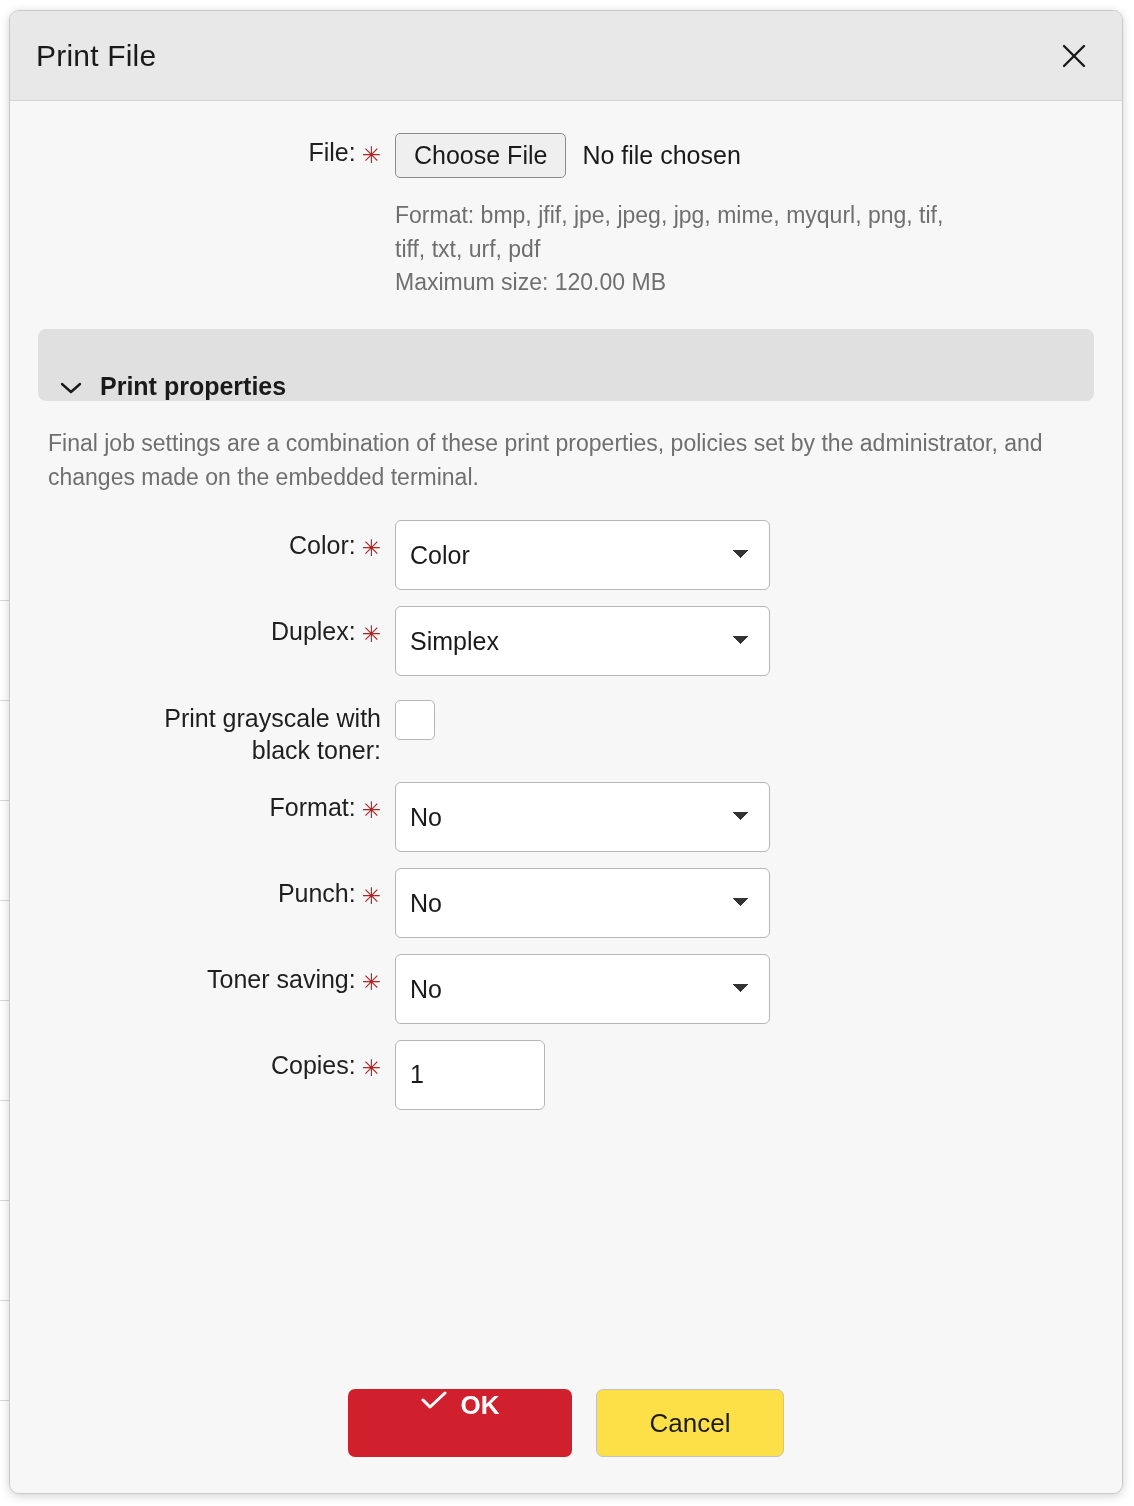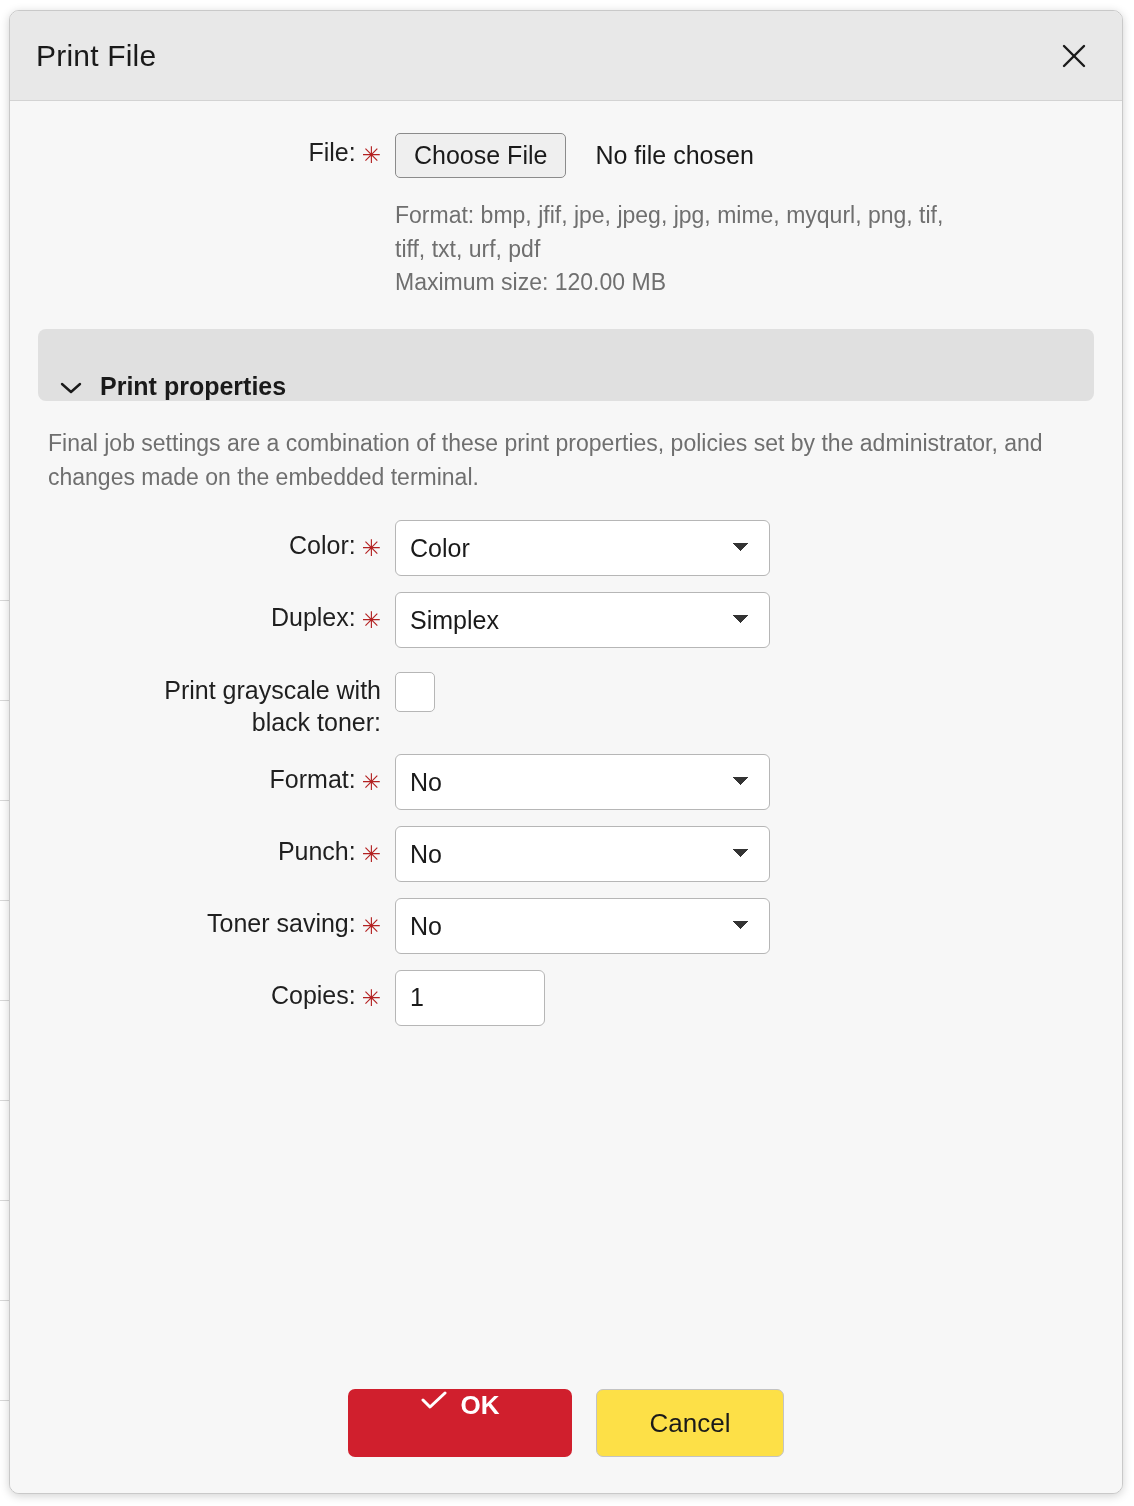--- a/index.html
+++ b/index.html
@@ -111,21 +111,21 @@
     position: relative;
     top: 2px;
   }
   .field-col {
     flex: 1;
   }
 
   .choose-file-wrap {
     display: flex;
     align-items: center;
-    gap: 29px;
+    gap: 16px;
     margin-top: -4px;
   }
   .choose-file-btn {
     font-family: "Liberation Sans", sans-serif;
     font-size: 25px;
     color: #1a1a1a;
     background: #efefef;
     border: 1px solid #8b8b8b;
     border-radius: 5px;
     padding: 7px 18px;
@@ -196,21 +196,21 @@
     line-height: 1.28;
   }
 
   select.ctl, input.ctl {
     font-family: "Liberation Sans", sans-serif;
     font-size: 25px;
     color: #1a1a1a;
     background: #ffffff;
     border: 1px solid #b6b6b6;
     border-radius: 6px;
-    height: 56px;
+    height: 70px;
     box-sizing: border-box;
     padding: 0 14px;
     outline: none;
     -webkit-appearance: none;
     appearance: none;
   }
   select.ctl {
     background-image:
       linear-gradient(45deg, transparent 50%, #333 50%),
       linear-gradient(135deg, #333 50%, transparent 50%);

